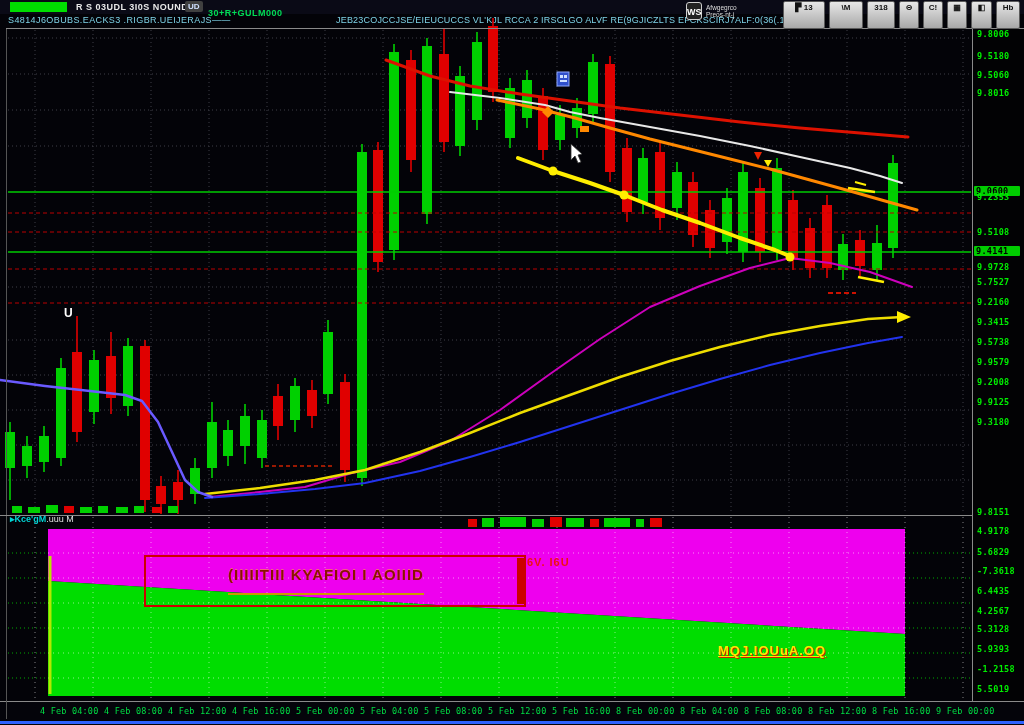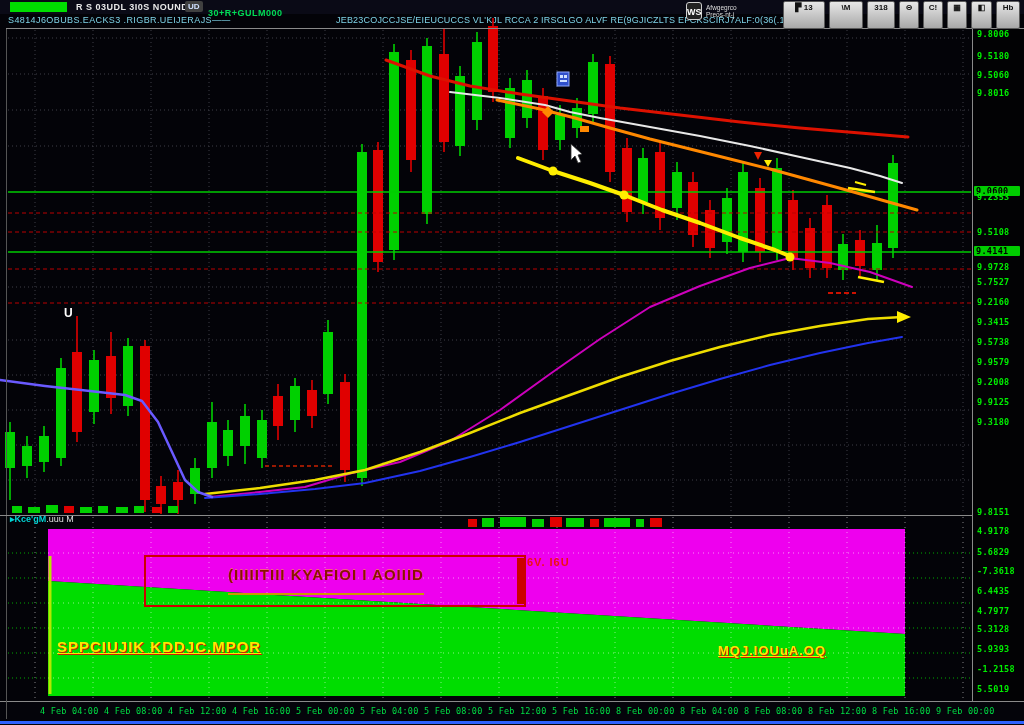--- a/index.html
+++ b/index.html
@@ -319,21 +319,20 @@
       <rect x="636" y="519" width="8" height="8" fill="#00d000"></rect>
       <rect x="650" y="518" width="12" height="9" fill="#e00000"></rect>
     </svg>
 
   <div id="u-marker" class="abs">U</div>
   <div id="panel-title" class="abs">
     <span class="c1">▸Kce'gM</span><span class="c2">.uuu M</span>
   </div>
   <div id="box-text" class="abs">(IIIIITIII KYAFIOI I AOIIID</div>
   <div id="bl-label" class="abs">6V. I6U</div>
-  <div id="g-label-1" class="ylabel">SPPCIUJIK KDDJC.MPOR</div>
   <div id="g-label-2" class="ylabel">MQJ.IOUuA.OQ</div>
 
 <div class="pl mono" style="top: 29px;">9.8006</div>
     <div class="pl mono" style="top: 51px;">9.5180</div>
     <div class="pl mono" style="top: 70px;">9.5060</div>
     <div class="pl mono" style="top: 88px;">9.8016</div>
     <div class="pl hl mono" style="top: 186px;">9.0600</div>
     <div class="pl mono" style="top: 192px;">9.2353</div>
     <div class="pl mono" style="top: 227px;">9.5108</div>
     <div class="pl hl mono" style="top: 246px;">9.4141</div>
@@ -344,21 +343,21 @@
     <div class="pl mono" style="top: 337px;">9.5738</div>
     <div class="pl mono" style="top: 357px;">9.9579</div>
     <div class="pl mono" style="top: 377px;">9.2008</div>
     <div class="pl mono" style="top: 397px;">9.9125</div>
     <div class="pl mono" style="top: 417px;">9.3180</div>
     <div class="pl mono" style="top: 507px;">9.8151</div>
     <div class="pl mono" style="top: 526px;">4.9178</div>
     <div class="pl mono" style="top: 547px;">5.6829</div>
     <div class="pl mono" style="top: 566px;">-7.3618</div>
     <div class="pl mono" style="top: 586px;">6.4435</div>
-    <div class="pl mono" style="top: 606px;">4.7977</div>
+    <div class="pl mono" style="top: 606px;">4.2567</div>
     <div class="pl mono" style="top: 624px;">5.3128</div>
     <div class="pl mono" style="top: 644px;">5.9393</div>
     <div class="pl mono" style="top: 664px;">-1.2158</div>
     <div class="pl mono" style="top: 684px;">5.5019</div>
     <div class="tl mono" style="top: 706px; left: 40px;">4 Feb 04:00</div>
     <div class="tl mono" style="top: 706px; left: 104px;">4 Feb 08:00</div>
     <div class="tl mono" style="top: 706px; left: 168px; text-align: right;">4 Feb 12:00</div>
     <div class="tl mono" style="top: 706px; left: 232px;">4 Feb 16:00</div>
     <div class="tl mono" style="top: 706px; left: 296px;">5 Feb 00:00</div>
     <div class="tl mono" style="top: 706px; left: 360px;">5 Feb 04:00</div>

